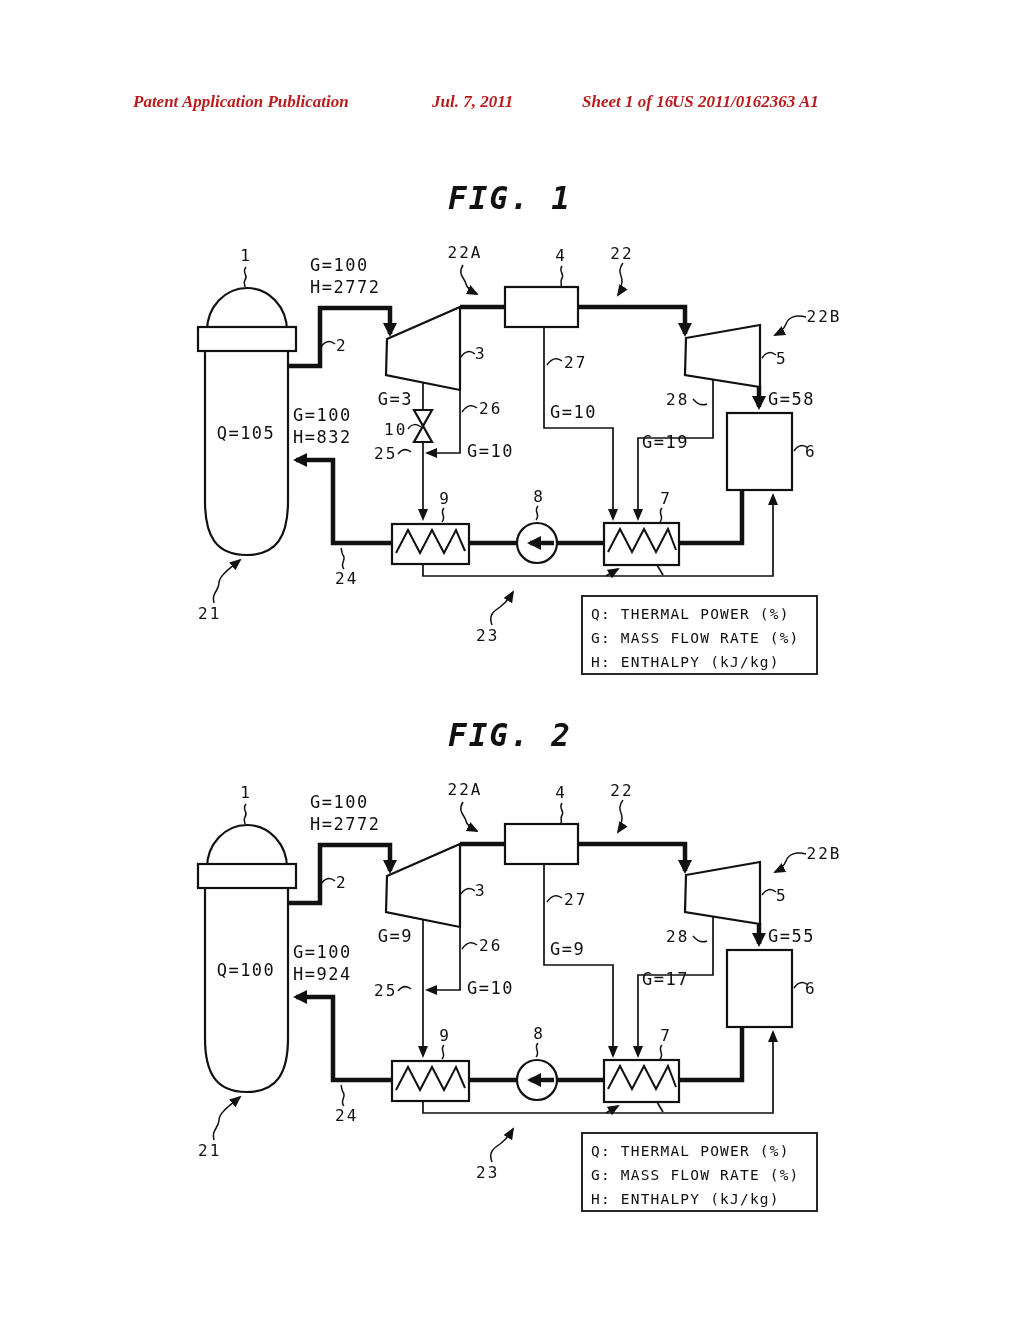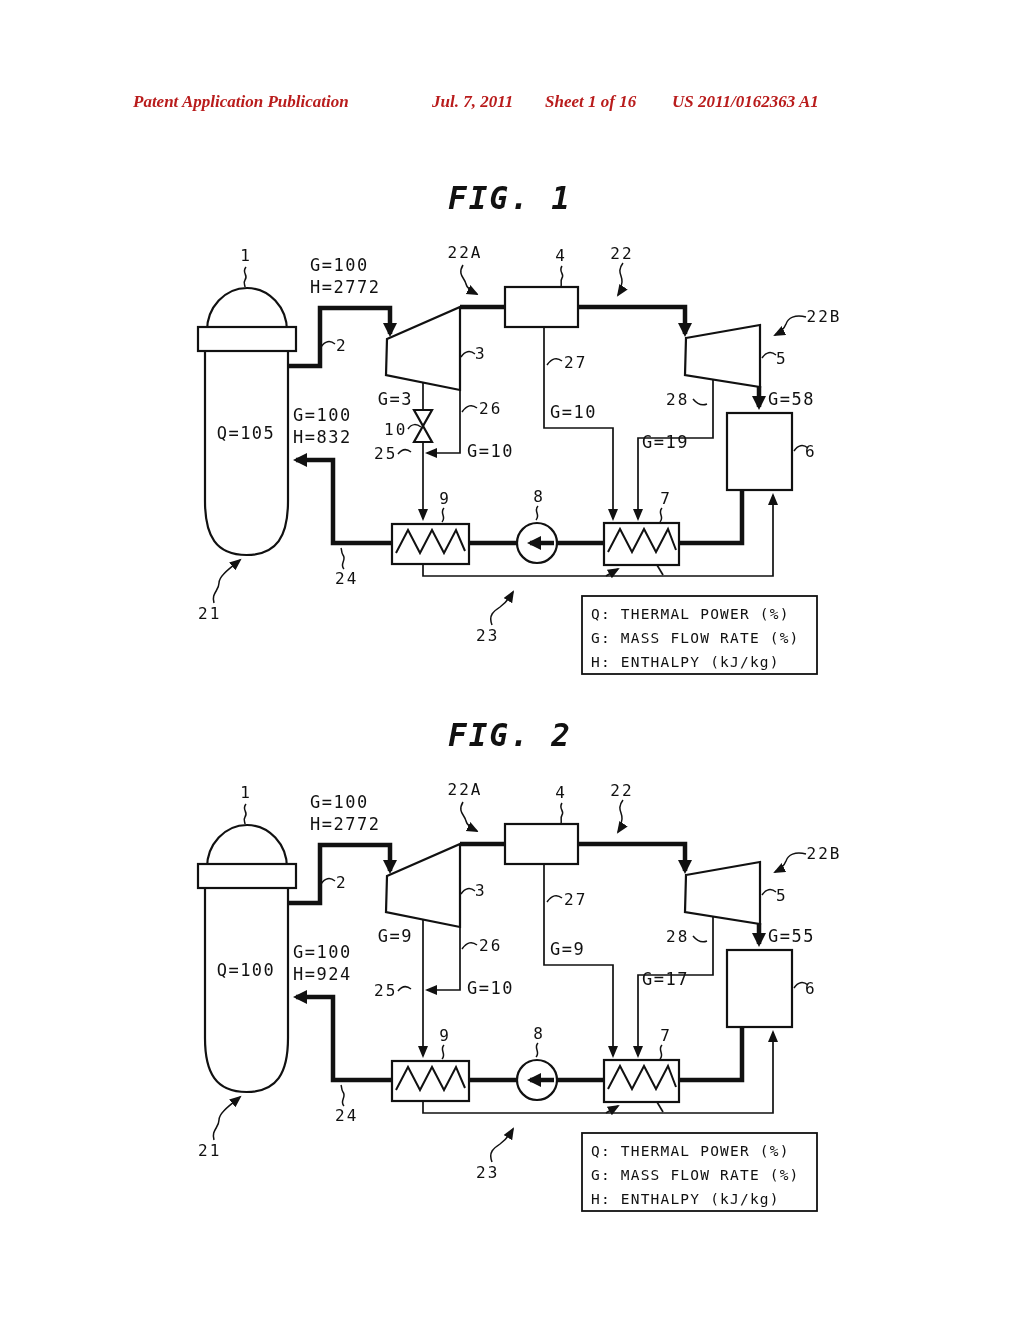--- a/index.html
+++ b/index.html
@@ -3,21 +3,21 @@
 <meta charset="utf-8">
 <style>
   html,body{margin:0;padding:0;background:#e8e8e8;}
   .page{position:relative;width:1024px;height:1320px;background:#ffffff;overflow:hidden;
         font-family:"Liberation Sans",sans-serif;color:#111;}
   .hdr{position:absolute;top:92px;left:0;width:820px;height:24px;
        font-family:"Liberation Serif",serif;font-weight:bold;font-size:17px;color:#b91c1c;font-style:italic;}
   .hdr span{position:absolute;white-space:nowrap;}
   .h-left{left:133px;}
   .h-date{left:408px;margin-left:24px;}
-  .h-sheet{left:545px;text-align:center;}
+  .h-sheet{left:582px;text-align:center;}
   .h-num{left:672px;}
   svg{position:absolute;overflow:visible;}
   svg text{fill:#111;}
   .ttl{font-family:"DejaVu Sans Mono",monospace;font-weight:bold;font-style:italic;
        font-size:31px;letter-spacing:2px;}
   .rn{font-family:"DejaVu Sans Mono",monospace;font-size:16px;letter-spacing:2px;}
   .vl{font-family:"DejaVu Sans Mono",monospace;font-size:17px;letter-spacing:1.5px;}
   .leg{font-family:"DejaVu Sans Mono",monospace;font-size:14.5px;letter-spacing:1.2px;}
   .lnT{stroke:#111;stroke-width:4.5;fill:none;}
   .ln{stroke:#111;stroke-width:1.7;fill:none;}

